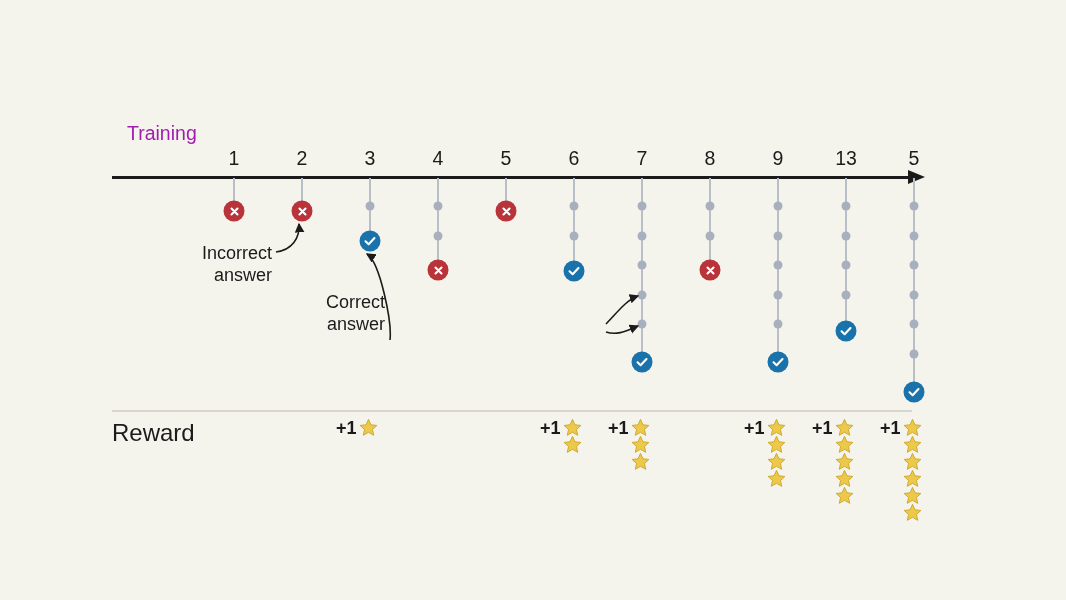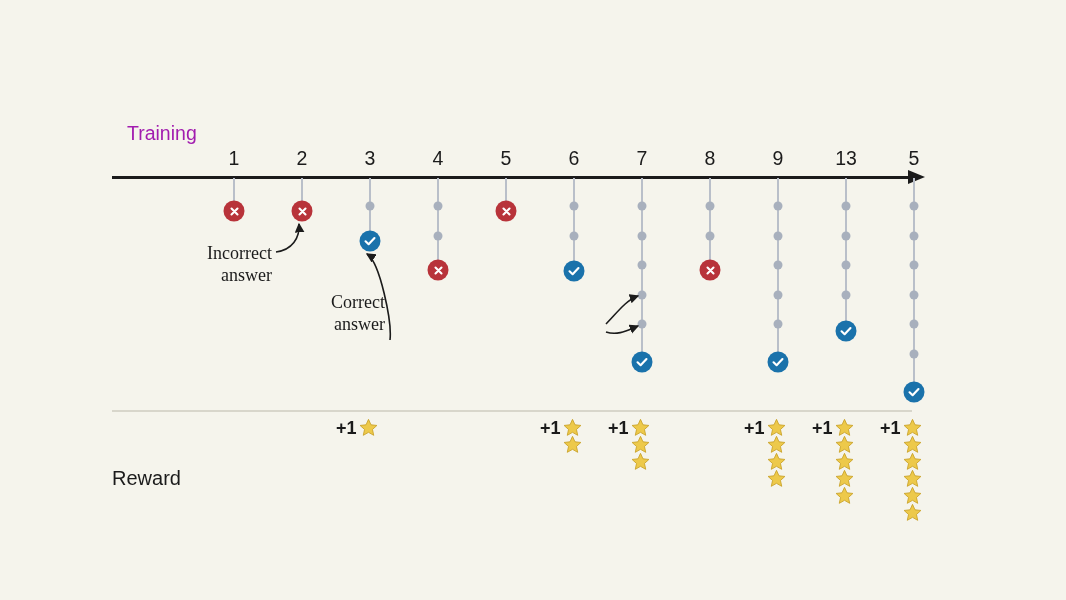--- a/index.html
+++ b/index.html
@@ -103,23 +103,22 @@
   #reward-line {
     left: 112px;
     top: 410px;
     width: 800px;
     height: 1.5px;
     background: #d8d6cb;
   }
   #reward-label {
     left: 112px;
     top: 419px;
-    font-size: 20px;
+    font-size: 24px;
     color: #1b1b1b;
-    margin-top: 48px;
   }
   .reward-group {
     top: 418px;
     display: flex;
     align-items: flex-start;
   }
   .reward-plus {
     font-size: 18px;
     font-weight: bold;
     color: #1b1b1b;
@@ -136,21 +135,20 @@
     width: 19px;
     height: 19px;
     margin-bottom: -2px;
   }
 
   
   .annot {
     font-size: 18px;
     color: #1b1b1b;
     line-height: 22px;
-    font-family: Liberation Serif, serif;
   }
   #annot-incorrect { left: 174px; top: 242px; width: 98px; text-align: right; }
   #annot-correct   { left: 287px; top: 291px; width: 98px; text-align: right; }
   #annot-reasoning { left: 494px; top: 314px; width: 110px; text-align: right; }
   #annot-svg { left: 0; top: 0; }
 </style>
 </head>
 <body>
 
 <div id="stage">

